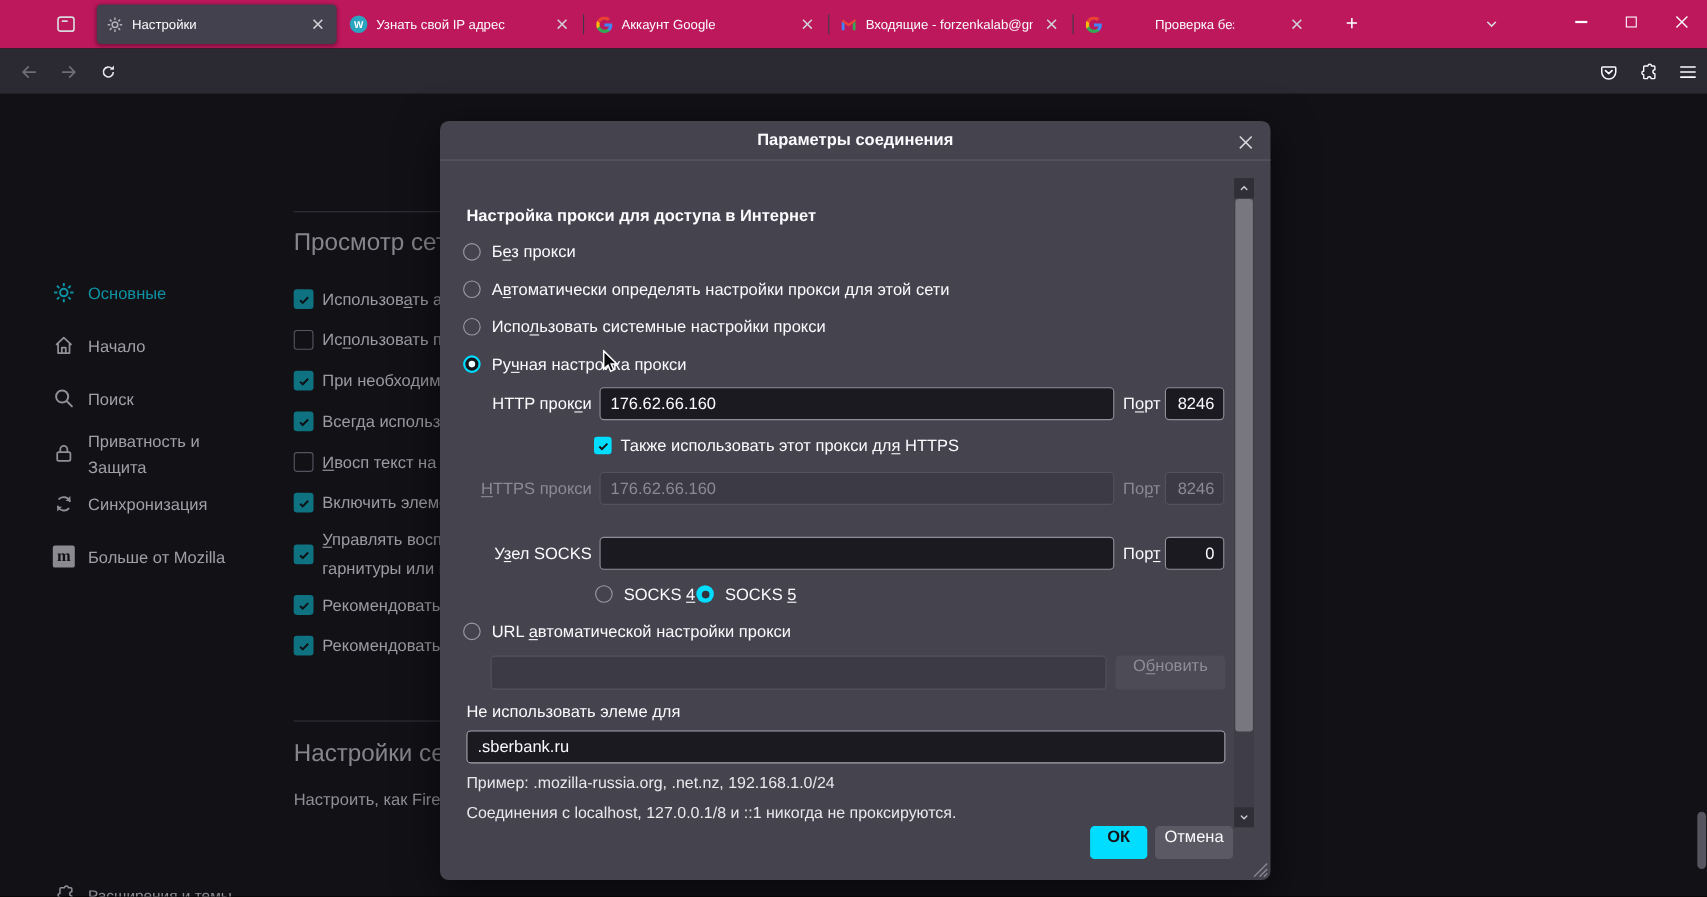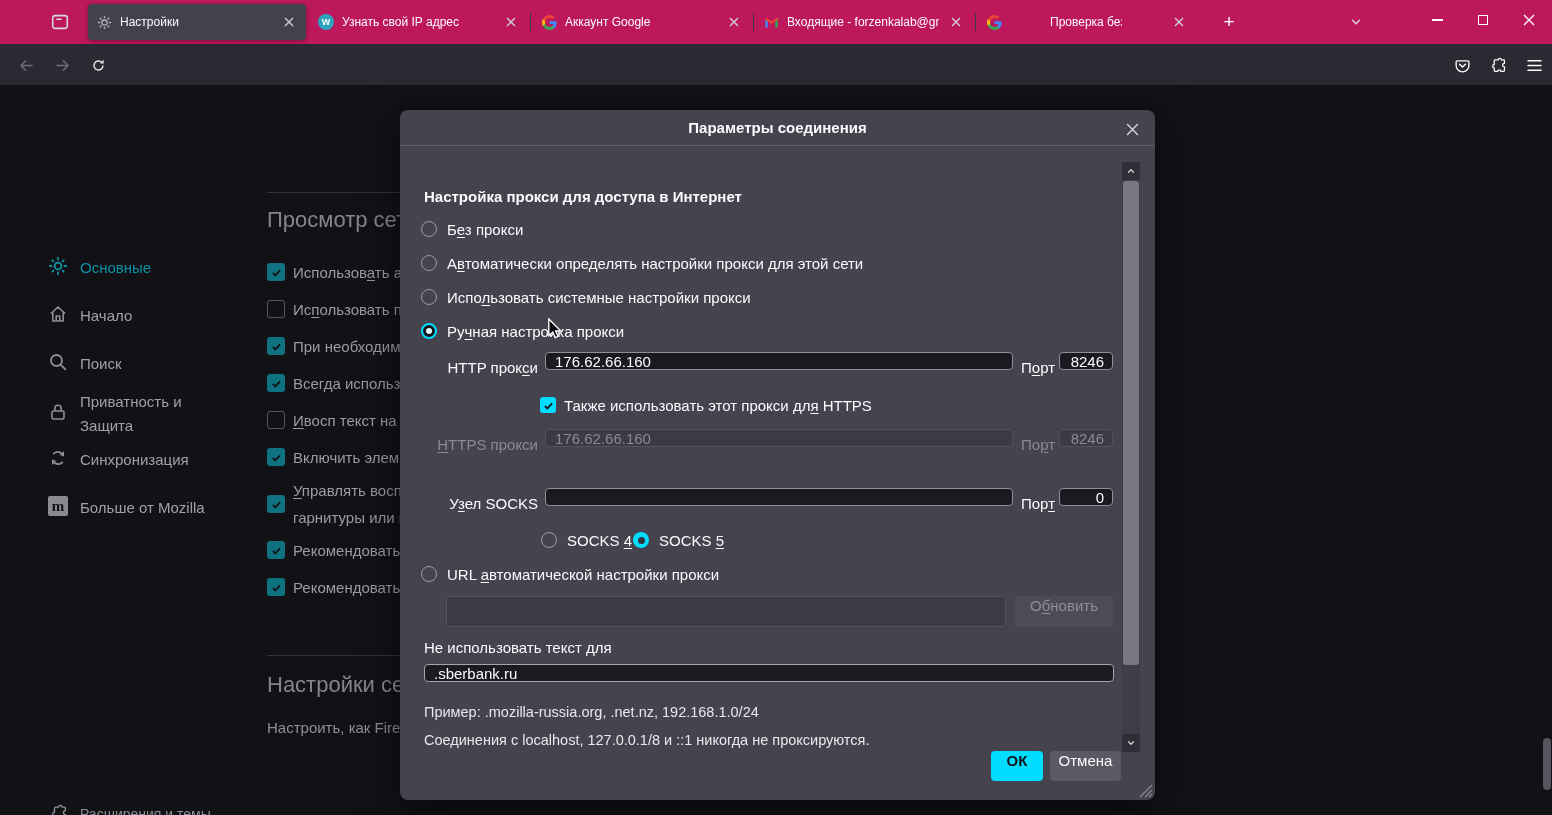--- a/index.html
+++ b/index.html
@@ -66,21 +66,21 @@
   .radio{flex:0 0 auto;width:16px;height:16px;border-radius:50%;box-sizing:border-box;position:relative;}
   .radio.off{border:1px solid #9c9ba5;}
   .radio.sel-ring{border:2px solid #00ddff;background:#15141a;}
   .radio.sel-ring::after{content:"";position:absolute;left:3px;top:3px;width:6px;height:6px;border-radius:50%;background:#eafdff;}
   .radio.sel-fill{background:#00ddff;}
   .radio.sel-fill::after{content:"";position:absolute;left:4.5px;top:4.5px;width:7px;height:7px;border-radius:50%;background:#33323c;}
   .m-label{white-space:nowrap;}
   .m-field-label{position:absolute;left:24px;width:114px;text-align:right;white-space:nowrap;}
   .dis-t{color:#8b8a94;}
   .inp{position:absolute;background:#1b1a21;border:1px solid #8f8e99;border-radius:4px;color:#fbfbfe;
-    font:15px "Liberation Sans",sans-serif;padding:0 9px;height:18px;box-sizing:border-box;outline:none;}
+    font:15px "Liberation Sans",sans-serif;padding:0 9px;height:30px;box-sizing:border-box;outline:none;}
   .inp.port{text-align:right;padding:0 8px;}
   .inp.dis{background:#3c3b45;border-color:#54535d;color:#8b8a94;}
   .inp.lite{border-color:#a5a4af;}
   .m-cb{position:absolute;width:16px;height:16px;border-radius:3px;background:#00ddff;display:flex;align-items:center;justify-content:center;}
   .btn{position:absolute;border:none;border-radius:4px;font:15px "Liberation Sans",sans-serif;height:30px;display:flex;
     justify-content:center;box-sizing:border-box;}
   .btn.primary{background:#00ddff;color:#15141a;font-weight:700;}
   .btn.secondary{background:#5a5964;color:#fbfbfe;}
   .btn.disabled{background:#4c4b56;color:#8f8e98;}
   .m-note{position:absolute;left:24px;font-size:14.5px;color:#e8e8ec;}
@@ -476,21 +476,21 @@
 
     <div class="m-radio-row" style="left:21px;top:455px;">
       <span class="radio off"></span>
       <span class="m-label"><span>URL </span><span class="ak">а</span><span>втоматической настройки прокси</span></span>
     </div>
     <input class="inp dis" style="left: 46px; top: 486px; width: 560px; height: 31px;" disabled="" value="">
     <button class="btn disabled" style="left:614px;top:486px;width:100px;height:31px;" disabled="">
         <span><span>О</span><span class="ak">б</span><span>новить</span></span>
       </button>
 
-    <div class="abs" style="left:24px;top:529px;">Не использовать текст для</div>
+    <div class="abs" style="left:24px;top:529px;">Не использовать элеме для</div>
     <input class="inp lite" style="left: 24px; top: 554px; width: 690px;" value=".sberbank.ru">
 
     <div class="m-note" style="top:594px;">Пример: .mozilla-russia.org, .net.nz, 192.168.1.0/24</div>
     <div class="m-note" style="top:622px;">Соединения с localhost, 127.0.0.1/8 и ::1 никогда не проксируются.</div>
 
     <button class="btn primary" style="left:591px;top:641px;width:52px;">ОК</button>
     <button class="btn secondary" style="left:650px;top:641px;width:71px;">Отмена</button>
 
     <div class="m-scroll">
       <div class="arrow" style="top:0;">

